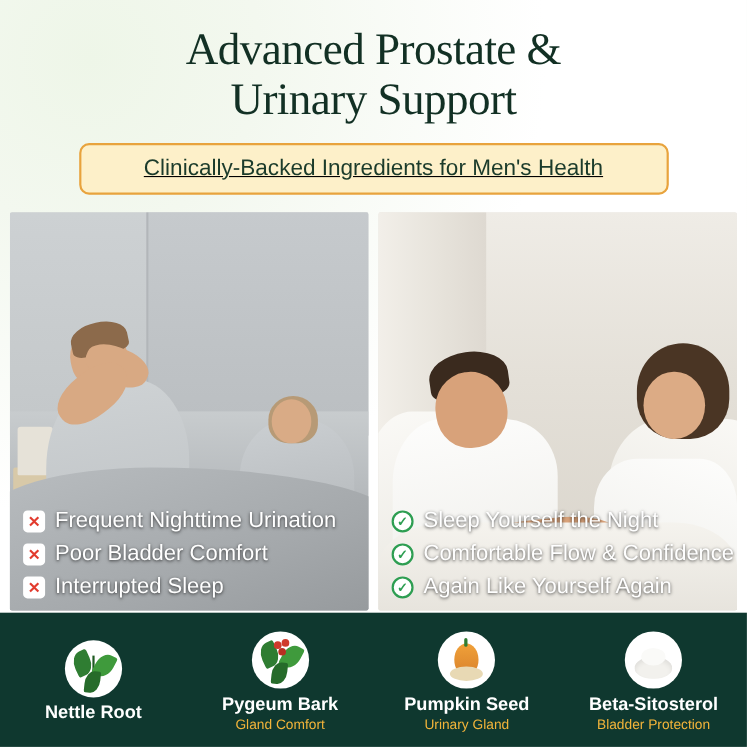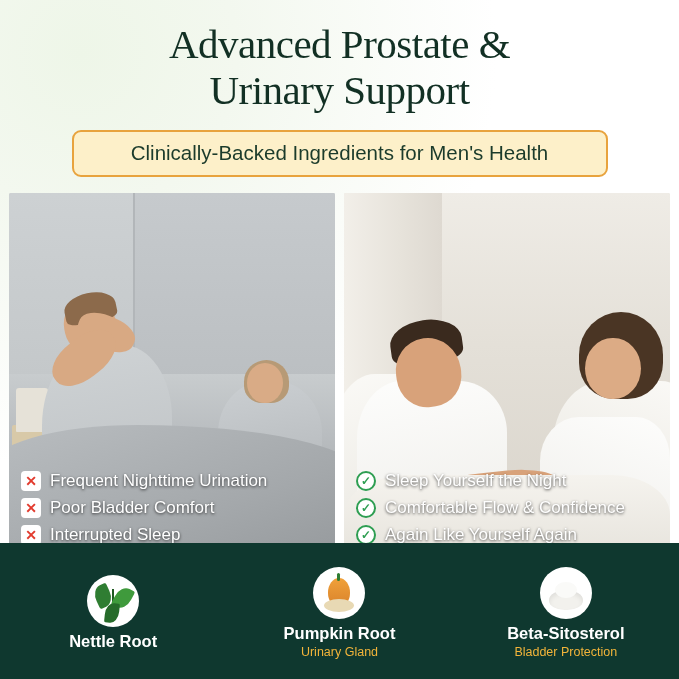--- a/index.html
+++ b/index.html
@@ -34,20 +34,21 @@
   .headline .l2 { display: block; }
 
   .subbar {
     margin: 16px auto 0 auto;
     width: 536px;
     background: #fdf0c9;
     border: 2px solid #e8a33d;
     border-radius: 9px;
     text-align: center;
     padding: 9px 0 10px 0;
+    text-decoration: underline;
   }
   .subbar span {
     font-size: 20.5px;
     color: #1b3b2b;
     font-family: "Liberation Sans", sans-serif;
   }
 
   
   .panels {
     position: absolute;
@@ -212,30 +213,30 @@
   .ov-mark.x { color: #e23b2e; }
   .ov-mark.c {
     border-radius: 50%;
     color: #2e9e52;
     border: 2px solid #2e9e52;
     background: #ffffff;
     font-size: 12px;
   }
   .ov-text {
     color: #ffffff;
-    font-size: 17px;
+    font-size: 20px;
     text-shadow: 0 1px 3px rgba(0,0,0,.75);
     white-space: nowrap;
   }
 
   
   .footer {
     position: absolute;
     left: 0; bottom: 0;
-    width: 679px; height: 136px;
+    width: 679px; height: 122px;
     background: #0f382f;
     display: flex;
     align-items: center;
   }
   .ing {
     flex: 1 1 0;
     text-align: center;
     color: #ffffff;
     padding-top: 4px;
   }
@@ -395,27 +396,39 @@
     <div class="ing">
       <div class="ing-icon">
         <span class="stem"></span>
         <span class="leafA"></span>
         <span class="leafB"></span>
         <span class="leafC"></span>
       </div>
       <div class="ing-name">Nettle Root</div>
     </div>
 
+    <div class="ing">
+      <div class="ing-icon">
+        <span class="leafA"></span>
+        <span class="leafB"></span>
+        <span class="leafC"></span>
+        <span class="berry1"></span>
+        <span class="berry2"></span>
+        <span class="berry3"></span>
+      </div>
+      <div class="ing-name">Pygeum Bark</div>
+      <div class="ing-sub">Gland Comfort</div>
+    </div>
 
     <div class="ing">
       <div class="ing-icon">
         <span class="pumpkin"></span>
         <span class="seedpile"></span>
       </div>
-      <div class="ing-name">Pumpkin Root</div>
+      <div class="ing-name">Pumpkin Seed</div>
       <div class="ing-sub">Urinary Gland</div>
     </div>
 
     <div class="ing">
       <div class="ing-icon">
         <span class="powder"></span>
       </div>
       <div class="ing-name">Beta-Sitosterol</div>
       <div class="ing-sub">Bladder Protection</div>
     </div>

